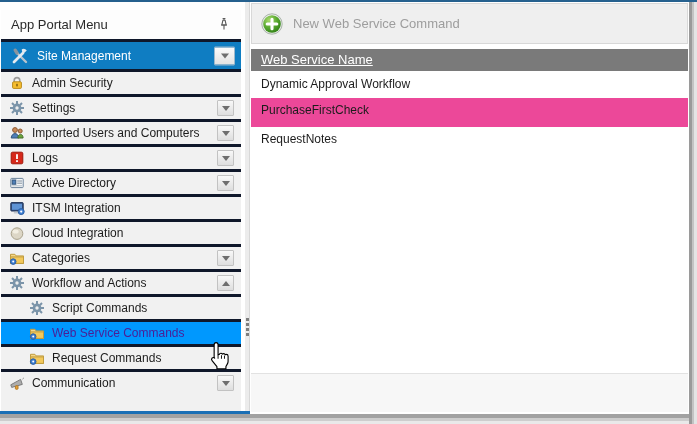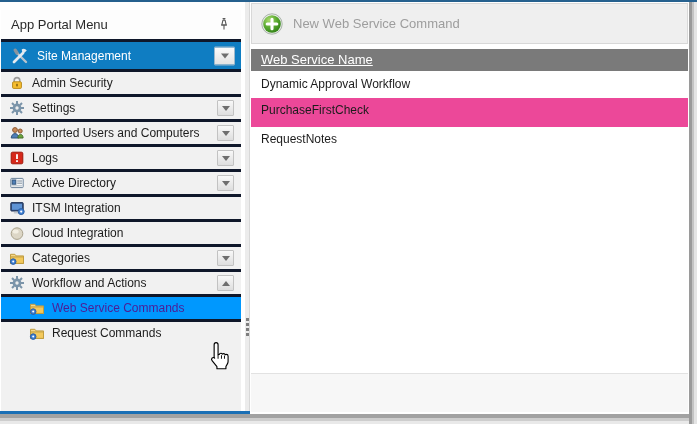--- a/index.html
+++ b/index.html
@@ -225,20 +225,39 @@
             <circle cx="8" cy="8" r="4.4" fill="#7B94A9"></circle>
             <circle cx="8" cy="8" r="1.7" fill="#EDEDED"></circle>
           </svg>
       </span>
       <span class="lbl">Workflow and Actions</span>
       <span class="dd">
           <i class="tri-up"></i>
         </span>
     </div>
 
+    <div class="sb-item indent">
+      <span class="icn">
+        <svg viewBox="0 0 16 16" width="16" height="16">
+            <g stroke="#7B94A9" stroke-width="2">
+              <line x1="8" y1="1" x2="8" y2="4"></line>
+              <line x1="8" y1="12" x2="8" y2="15"></line>
+              <line x1="1" y1="8" x2="4" y2="8"></line>
+              <line x1="12" y1="8" x2="15" y2="8"></line>
+              <line x1="3" y1="3" x2="5.2" y2="5.2"></line>
+              <line x1="10.8" y1="10.8" x2="13" y2="13"></line>
+              <line x1="13" y1="3" x2="10.8" y2="5.2"></line>
+              <line x1="3" y1="13" x2="5.2" y2="10.8"></line>
+            </g>
+            <circle cx="8" cy="8" r="4.4" fill="#7B94A9"></circle>
+            <circle cx="8" cy="8" r="1.7" fill="#EDEDED"></circle>
+          </svg>
+      </span>
+      <span class="lbl">Script Commands</span>
+    </div>
 
     <div class="sb-item indent selected">
       <span class="icn">
         <svg viewBox="0 0 16 16" width="16" height="16">
             <path d="M1.5 4.3h4.4l1.2 1.6h7.4v7.5H1.5z" fill="#F6D787" stroke="#C09C3F"></path>
             <path d="M1.5 6.9h13v6.5H1.5z" fill="#F3C95C" stroke="#C09C3F"></path>
             <circle cx="4.2" cy="11.6" r="2.8" fill="#3F7FD2" stroke="#2A5EA5"></circle>
             <circle cx="4.2" cy="11.6" r="1" fill="#fff"></circle>
           </svg>
       </span>
@@ -250,20 +269,33 @@
         <svg viewBox="0 0 16 16" width="16" height="16">
             <path d="M1.5 4.3h4.4l1.2 1.6h7.4v7.5H1.5z" fill="#F6D787" stroke="#C09C3F"></path>
             <path d="M1.5 6.9h13v6.5H1.5z" fill="#F3C95C" stroke="#C09C3F"></path>
             <circle cx="4.2" cy="11.6" r="2.8" fill="#3F7FD2" stroke="#2A5EA5"></circle>
             <circle cx="4.2" cy="11.6" r="1" fill="#fff"></circle>
           </svg>
       </span>
       <span class="lbl">Request Commands</span>
     </div>
 
+    <div class="sb-item">
+      <span class="icn">
+        <svg viewBox="0 0 16 16" width="16" height="16">
+            <path d="M1.8 9.8 11.6 4.4l1.7 5-10.6 3z" fill="#ADADAD" stroke="#7D7D7D"></path>
+            <rect x="6.4" y="10.8" width="2.6" height="3.4" rx=".6" fill="#E8A33D" stroke="#B77A1F"></rect>
+            <line x1="13.4" y1="4.2" x2="15" y2="2.8" stroke="#9B9B9B"></line>
+          </svg>
+      </span>
+      <span class="lbl">Communication</span>
+      <span class="dd">
+          <i class="tri-down"></i>
+        </span>
+    </div>
   </div>
 
   <div class="splitter">
     <span class="grip">
         <i></i>
         <i></i>
         <i></i>
         <i></i>
       </span>
   </div>

